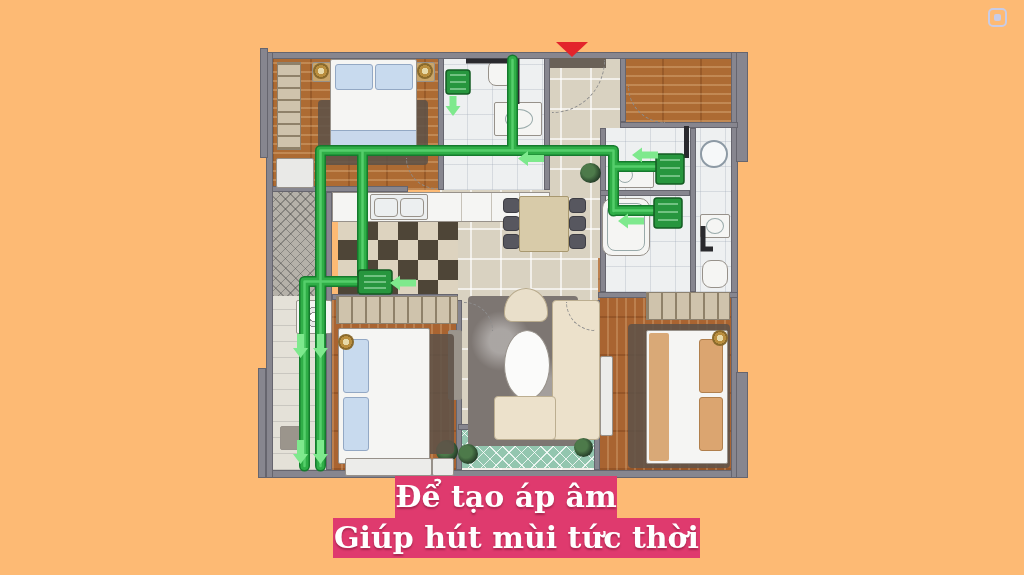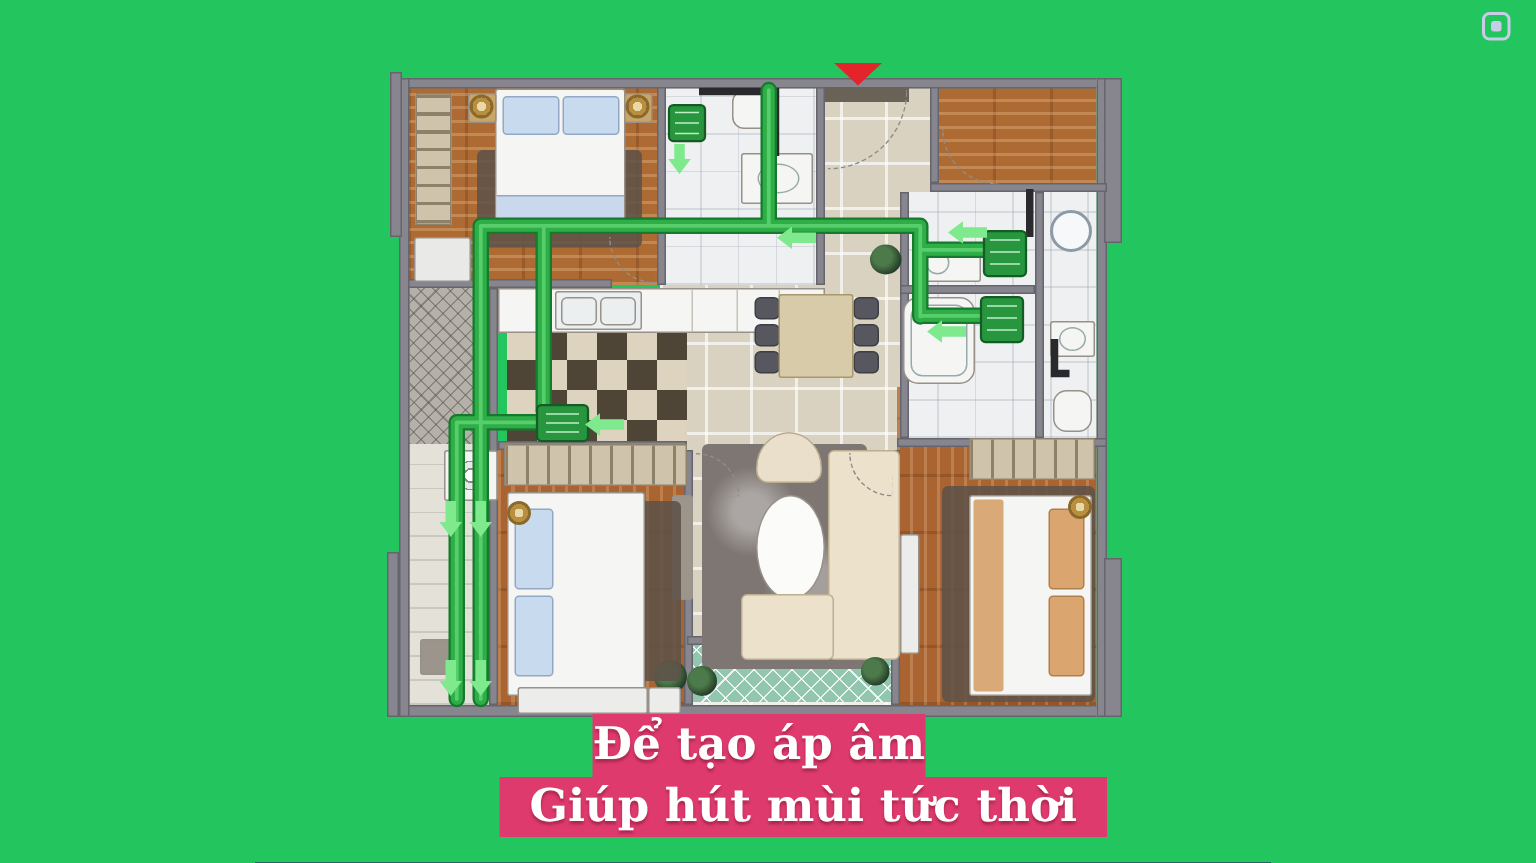--- a/index.html
+++ b/index.html
@@ -1,16 +1,16 @@
 <!DOCTYPE html>
 <html><head>
 <meta charset="utf-8">
 <style>
   html,body{margin:0;padding:0;background:#23206b;}
-  .stage{position:relative;width:1024px;height:575px;background:#22c55e;overflow:hidden;
+  .stage{position:relative;width:1024px;height:575px;background:#fdba74;overflow:hidden;
          font-family:"DejaVu Sans",sans-serif;}
   .abs{position:absolute;}
   
   .plan{position:absolute;left:260px;top:42px;width:492px;height:450px;}
   .wall{position:absolute;background:#87868f;box-shadow:inset 0 0 0 1px rgba(40,40,48,.35);}
   .wood-h{background:#ad6b33;background-image:
       repeating-linear-gradient(0deg,rgba(255,225,180,.25) 0 2px,rgba(0,0,0,0) 2px 9px),
       repeating-linear-gradient(90deg,rgba(90,40,10,.25) 0 2px,rgba(0,0,0,0) 2px 38px);}
   .wood-v{background:#a96431;background-image:
       repeating-linear-gradient(90deg,rgba(255,225,180,.22) 0 2px,rgba(0,0,0,0) 2px 9px),
@@ -223,18 +223,18 @@
         <polygon points="64,292 64,306 68,306 60.5,316 53,306 57,306 57,292"></polygon>
         <polygon points="44,398 44,412 48,412 40.5,422 33,412 37,412 37,398"></polygon>
         <polygon points="64,398 64,412 68,412 60.5,422 53,412 57,412 57,398"></polygon>
       </g>
     </svg>
   </div>
 
   <div class="cap" style="left:395px;top:476px;width:222px;height:42px;">
     <span>Để tạo áp âm</span>
   </div>
-  <div class="cap" style="left:333px;top:518px;width:405px;height:40px;">
+  <div class="cap" style="left:333px;top:518px;width:367px;height:40px;">
     <span>Giúp hút mùi tức thời</span>
   </div>
 
   <div class="pip" title=""></div>
 </div>
 
 </body></html>

